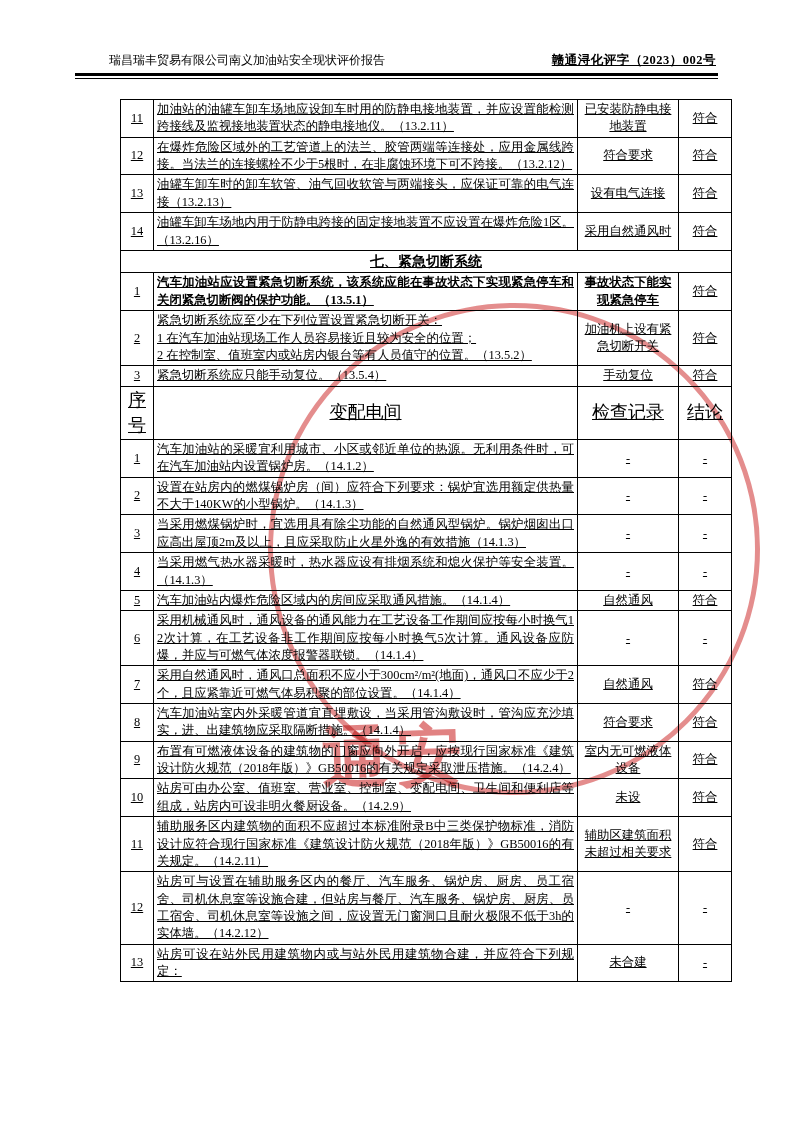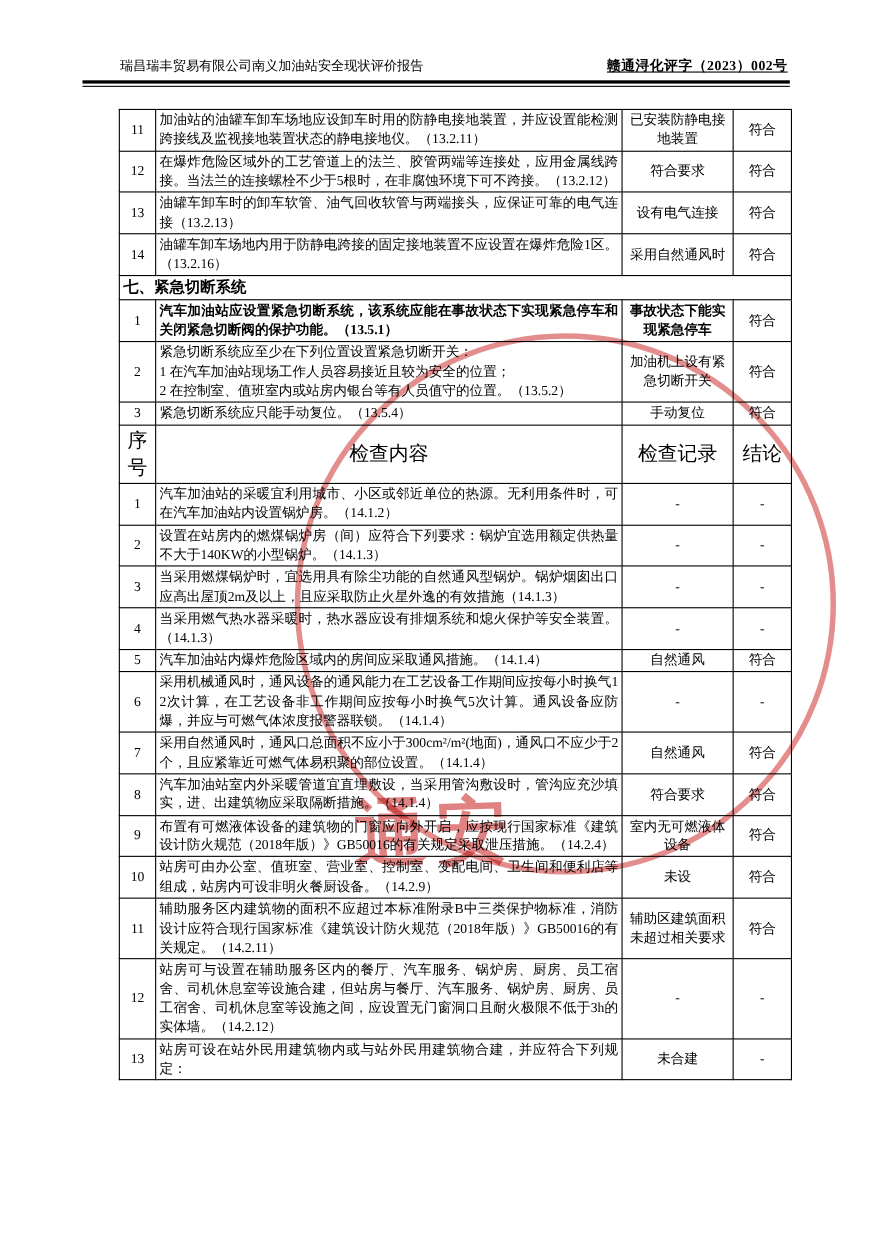--- a/index.html
+++ b/index.html
@@ -14,32 +14,32 @@
   .header { position:absolute; left:75px; top:52px; width:643px; }
   .header-line {
     display:flex; justify-content:space-between; align-items:flex-end;
     font-size:12px; padding:0 2px 4px 34px;
   }
   .doc-number { font-weight:bold; font-size:12.5px; letter-spacing:0.5px;text-decoration:underline; }
   .rule { border-top:3px solid #000; border-bottom:1px solid #000; height:6px; }
 
   
   table.audit {
-    position:absolute; left:108px; top:99px; width:611px;
+    position:absolute; left:120px; top:99px; width:611px;
     border-collapse:collapse; table-layout:fixed;
-    font-size:12.4px; line-height:1.4;
+    font-size:12.4px; line-height:1.4;text-decoration:underline;
   }
   table.audit td {
     border:1px solid #000; padding:1px 3px; vertical-align:middle;
     word-break:break-all;
   }
   td.num, td.record, td.conclusion, td.colhead { text-align:center; }
   td.content { text-align:justify; white-space:pre-line; }
   tr.bold td.content, tr.bold td.record { font-weight:bold; }
-  td.section { font-weight:bold; font-size:14px; padding:3px 2px; }
+  td.section { text-align:center; font-weight:bold; font-size:14px; padding:3px 2px; }
   td.colhead { font-size:18px; padding:3px 2px; }
 
   
   .footer { position:absolute; left:75px; width:643px; top:1040px; text-align:center; font-size:12.5px; }
 
   
   .seal {
     position:absolute; left:268px; top:303px; width:492px; height:492px;
     border:5px solid rgba(201,28,28,0.5); border-radius:50%;
     pointer-events:none; mix-blend-mode:multiply;
@@ -114,21 +114,21 @@
           <td class="conclusion">符合</td>
         </tr>
         <tr>
           <td class="num">3</td>
           <td class="content">紧急切断系统应只能手动复位。（13.5.4）</td>
           <td class="record">手动复位</td>
           <td class="conclusion">符合</td>
         </tr>
         <tr>
           <td class="colhead">序号</td>
-          <td class="colhead">检查内容</td>
+          <td class="colhead">变配电间</td>
           <td class="colhead">检查记录</td>
           <td class="colhead">结论</td>
         </tr>
         <tr>
           <td class="num">1</td>
           <td class="content">汽车加油站的采暖宜利用城市、小区或邻近单位的热源。无利用条件时，可在汽车加油站内设置锅炉房。（14.1.2）</td>
           <td class="record">-</td>
           <td class="conclusion">-</td>
         </tr>
         <tr>

